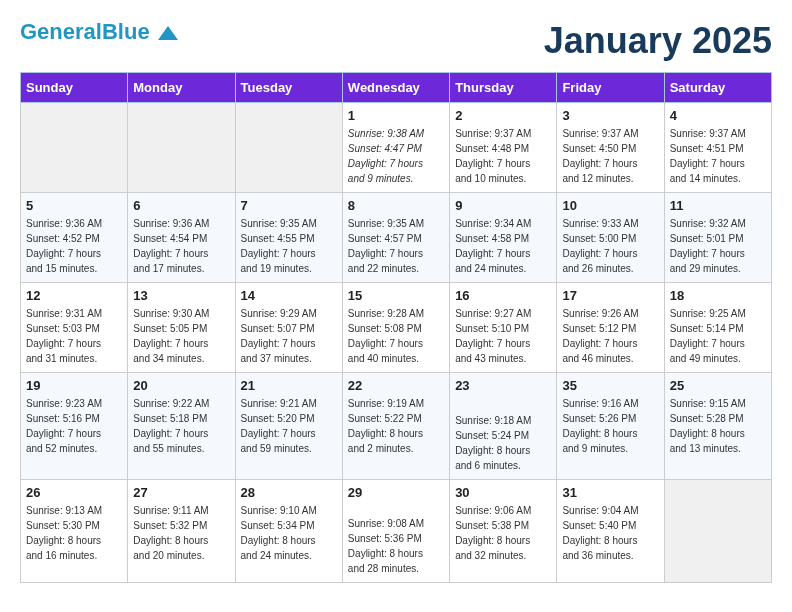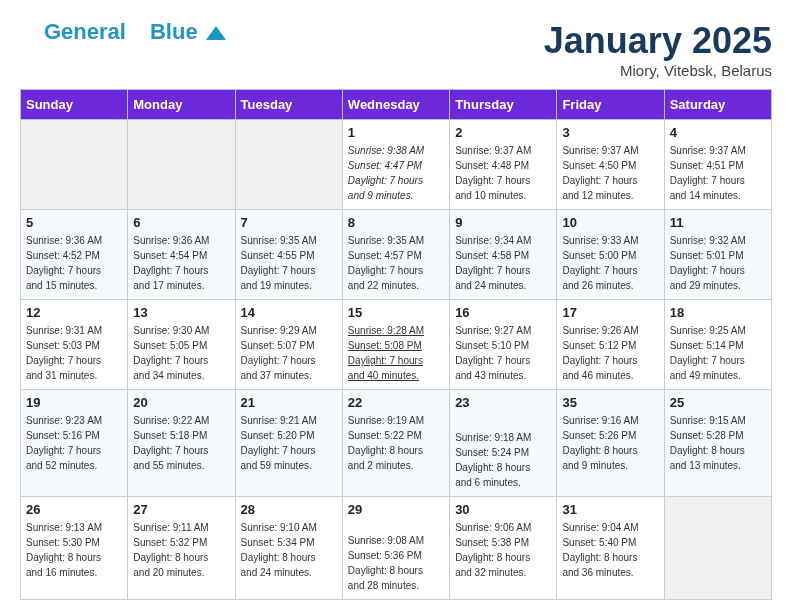--- a/index.html
+++ b/index.html
@@ -22,21 +22,20 @@
       align-items: flex-start;
     }
     .logo-text {
       font-size: 22px;
       font-weight: bold;
       color: #1a3a5c;
       line-height: 1.1;
     }
     .logo-text span {
       color: #2196c4;
-      margin-left: 24px;
     }
     .title-block {
       text-align: right;
     }
     .month-title {
       font-size: 36px;
       font-weight: bold;
       color: #1a3a5c;
     }
     .location {
@@ -87,21 +86,20 @@
 
 <div class="header">
   <div class="logo">
     <div class="logo-text">
       <span>General</span><span style="color:#2196c4;">Blue</span>
       <span style="display:inline-block;width:0;height:0;border-left:10px solid transparent;border-right:10px solid transparent;border-bottom:14px solid #2196c4;margin-left:2px;vertical-align:middle;"></span>
     </div>
   </div>
   <div class="title-block">
     <div class="month-title">January 2025</div>
-    <div class="location">Miory, Vitebsk, Belarus</div>
   </div>
 </div>
 
 <table>
   <thead>
     <tr>
     <th>Sunday</th>
         <th>Monday</th>
         <th>Tuesday</th>
         <th>Wednesday</th>
@@ -212,21 +210,21 @@
         </td>
         <td>
           <div class="day-number">14</div>
           <div class="day-info" style="white-space: pre-line;">Sunrise: 9:29 AM
 Sunset: 5:07 PM
 Daylight: 7 hours
 and 37 minutes.</div>
         </td>
         <td>
           <div class="day-number">15</div>
-          <div class="day-info" style="white-space: pre-line; text-decoration: underline;">Sunrise: 9:28 AM
+          <div class="day-info" style="white-space: pre-line;">Sunrise: 9:28 AM
 Sunset: 5:08 PM
 Daylight: 7 hours
 and 40 minutes.</div>
         </td>
         <td>
           <div class="day-number">16</div>
           <div class="day-info" style="white-space: pre-line;">Sunrise: 9:27 AM
 Sunset: 5:10 PM
 Daylight: 7 hours
 and 43 minutes.</div>

